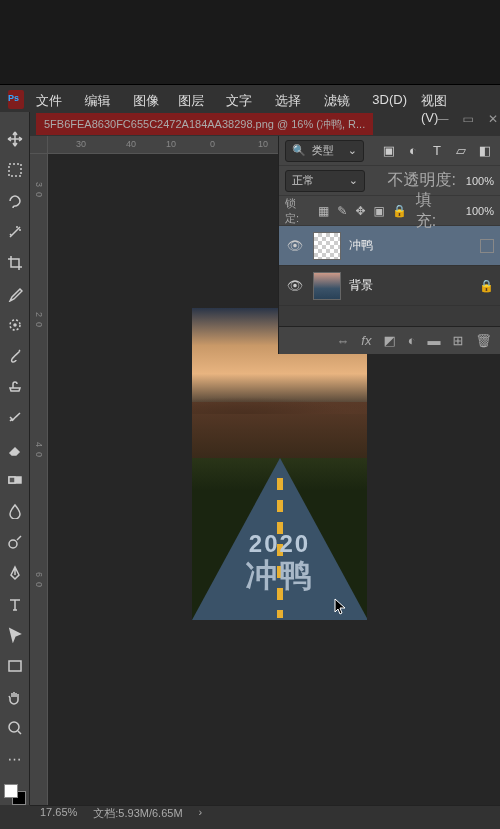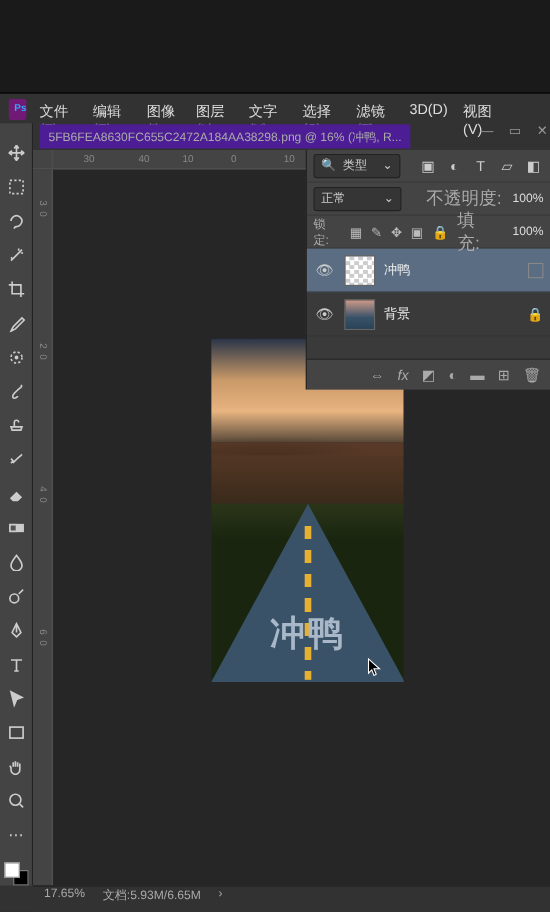--- a/index.html
+++ b/index.html
@@ -1,21 +1,21 @@
 <!DOCTYPE html>
 <html><head>
 <meta charset="utf-8">
 <style>
 *{margin:0;padding:0;box-sizing:border-box;font-family:"Microsoft YaHei",sans-serif;user-select:none}
 body{background:#323232;width:500px;height:829px;overflow:hidden;position:relative;color:#ccc;font-size:12px}
 .topbar{background:#1a1a1a;height:85px;border-bottom:1px solid #000}
-.app-icon{position:absolute;left:8px;top:90px;width:16px;height:19px;background:#701a75;color:#31a8ff;font-size:9px;font-weight:bold;text-align:right;line-height:16px;border-radius:2px}
+.app-icon{position:absolute;left:8px;top:90px;width:16px;height:19px;background:#7f1d1d;color:#31a8ff;font-size:9px;font-weight:bold;text-align:left;line-height:16px;border-radius:2px}
 .menubar{display:flex;padding:4px 30px 0 36px;height:26px;align-items:flex-start}
 .menubar span{margin-right:14px;font-size:13px;color:#ddd;cursor:default}
-.doc-tab{position:absolute;top:113px;left:36px;height:22px;background:#4c1d95;padding:0 8px;font-size:11px;color:#aaa;display:flex;align-items:center;max-width:380px;overflow:hidden;white-space:nowrap}
+.doc-tab{position:absolute;top:113px;left:36px;height:22px;background:#7f1d1d;padding:0 8px;font-size:11px;color:#aaa;display:flex;align-items:center;max-width:380px;overflow:hidden;white-space:nowrap}
 .doc-controls{position:absolute;top:112px;right:2px;display:flex;gap:14px;color:#999}
 .doc-controls span{cursor:default;font-size:12px}
 .toolbar-left{position:absolute;left:0;top:112px;width:30px;bottom:24px;background:#444;border-right:1px solid #222;display:flex;flex-direction:column;align-items:center;padding-top:18px;gap:12px}
 .tool{width:20px;height:20px;color:#ccc;display:flex;align-items:center;justify-content:center;cursor:default}
 .tool svg{width:16px;height:16px;fill:none;stroke:#ccc;stroke-width:1.5}
 .fg-bg{position:relative;width:22px;height:22px;margin-top:4px}
 .fg-bg .fg{position:absolute;width:14px;height:14px;background:#fff;border:1px solid #888;left:0;top:0;z-index:2}
 .fg-bg .bg{position:absolute;width:14px;height:14px;background:#000;border:1px solid #888;right:0;bottom:0}
 .canvas-area{position:absolute;left:30px;top:136px;right:0;bottom:24px;background:#262626;overflow:hidden}
 .ruler-h{position:absolute;top:0;left:18px;right:0;height:18px;background:#444;border-bottom:1px solid #555;font-size:9px;color:#888}
@@ -225,20 +225,21 @@
       <span style="top: 418px;">6</span>
       <span style="top: 428px;">0</span>
     </div>
 
   <div class="doc-image">
     <div class="sky"></div>
     <div class="mountains"></div>
     <div class="road-area">
       <div class="road"></div>
       <div class="road-text">
+        <div class="year">2020</div>
         <div class="chong">冲鸭</div>
       </div>
     </div>
   </div>
 
   <div class="cursor-arrow">
     <svg viewBox="0 0 14 18">
         <path d="M1 1l0 13 3-3 2 5 2-1-2-5 5 0z"></path>
       </svg>
   </div>

